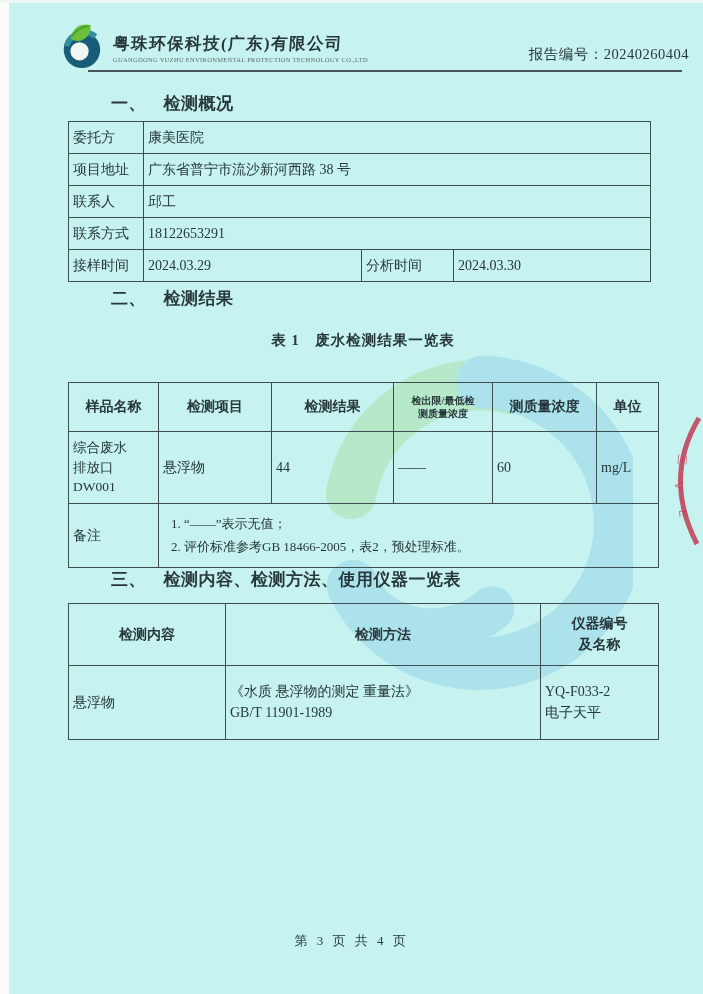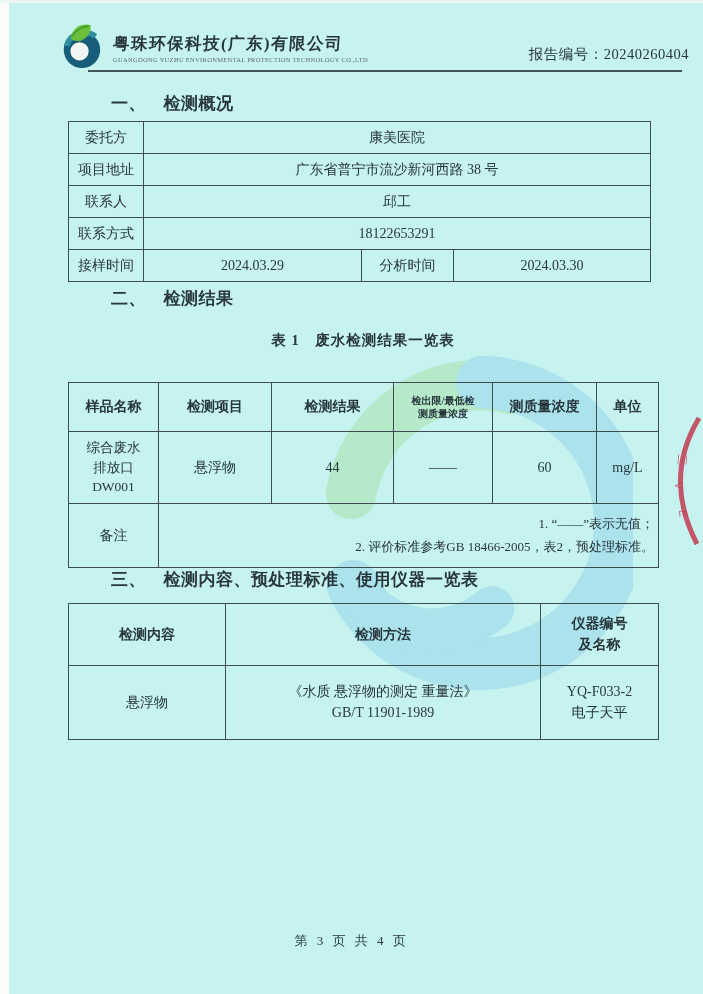--- a/index.html
+++ b/index.html
@@ -19,27 +19,27 @@
   .company .en{font-size:6.5px;color:#5c6d70;letter-spacing:.3px;margin-top:1px;}
   .report-no{position:absolute;right:14px;top:45px;font-size:14.5px;letter-spacing:.5px;}
   .rule{position:absolute;left:88px;top:70px;width:594px;height:2px;background:#44565a;}
 
   
   .sec-title{position:absolute;left:88px;font-size:17px;font-weight:bold;letter-spacing:.5px;margin-left:23px;}
   .caption{position:absolute;left:68px;width:590px;text-align:center;font-size:14.5px;font-weight:bold;letter-spacing:1px;}
 
   
   table{border-collapse:collapse;table-layout:fixed;position:absolute;left:68px;background:transparent;}
-  td,th{border:1px solid #3d4e51;font-size:14px;text-align:center;vertical-align:middle;
+  td,th{border:1px solid #3d4e51;font-size:14px;vertical-align:middle;
         padding:2px 4px;font-weight:normal;overflow:hidden;}
   th{font-weight:bold;}
   .pre{white-space:pre-line;line-height:1.45;}
   .small{font-size:10px;line-height:1.35;}
   .left{text-align:left;padding-left:12px;}
-  .remark-line{font-size:13px;line-height:1.7;text-align:right;}
+  .remark-line{font-size:13px;line-height:1.7;text-align:left;}
 
   
   .watermark{position:absolute;left:283px;top:348px;width:350px;height:350px;opacity:.48;pointer-events:none;}
   .stamp{position:absolute;right:0;top:416px;width:48px;height:132px;pointer-events:none;}
   .stamp text{font-family:"Liberation Sans",sans-serif;}
 
   .footer{position:absolute;left:0;top:932px;width:100%;text-align:center;
           font-size:13px;letter-spacing:3px;color:#2c3c41;}
 </style>
 </head>
@@ -147,21 +147,21 @@
     <tr style="height:64px;">
       <td>备注</td>
       <td colspan="5" class="left">
         <div class="remark-line">1. “——”表示无值；</div>
         <div class="remark-line">2. 评价标准参考GB 18466-2005，表2，预处理标准。</div>
       </td>
     </tr>
   </tbody>
     </table>
 
-  <div class="sec-title" style="top:568px;">三、　检测内容、预处理标准、使用仪器一览表</div>
+  <div class="sec-title" style="top:568px;">三、　检测内容、检测方法、使用仪器一览表</div>
 
   <table style="top:603px;width:590px;">
     <colgroup>
         <col style="width:157px">
         <col style="width:315px">
         <col style="width:118px">
       </colgroup>
     <tbody>
         <tr style="height:62px;">
       <th>检测内容</th>

